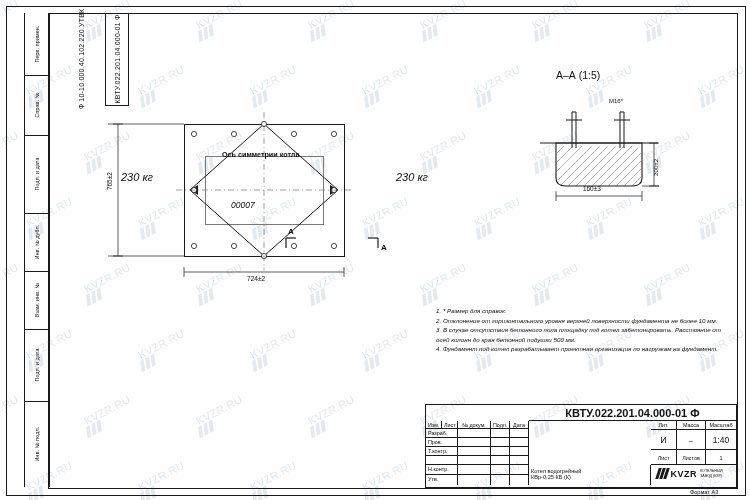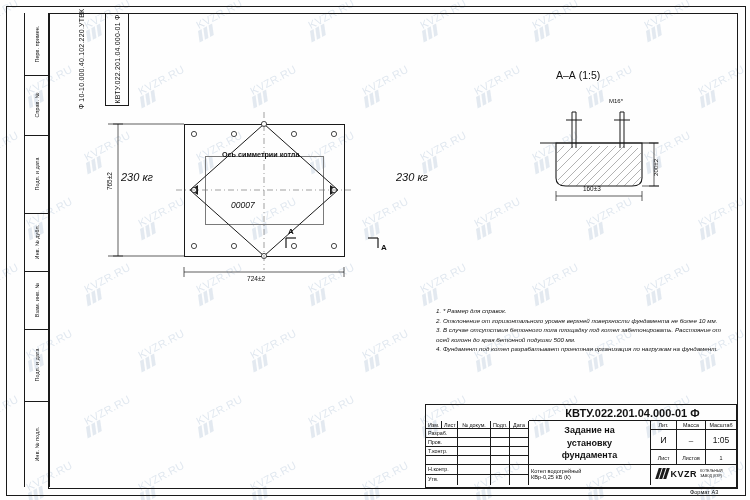--- a/index.html
+++ b/index.html
@@ -382,25 +382,20 @@
     <div class="c" style="left:65px;top:60px;width:19px;height:10px;"></div>
     <div class="c" style="left:65px;top:70px;width:19px;height:10px;border-bottom:none;"></div>
 
     <div class="c" style="left:84px;top:24px;width:19px;height:9px;"></div>
     <div class="c" style="left:84px;top:33px;width:19px;height:9px;"></div>
     <div class="c" style="left:84px;top:42px;width:19px;height:9px;"></div>
     <div class="c" style="left:84px;top:51px;width:19px;height:9px;"></div>
     <div class="c" style="left:84px;top:60px;width:19px;height:10px;"></div>
     <div class="c" style="left:84px;top:70px;width:19px;height:10px;border-bottom:none;"></div>
 
-    <div class="c center" style="left:103px;top:16px;width:122px;height:44px;font-size:9px;font-weight:bold;line-height:1.4;padding-top:3px;">
-      <div>Задание на</div>
-      <div>установку</div>
-      <div>фундамента</div>
-    </div>
 
     <div class="c" style="left:103px;top:60px;width:122px;height:20px;font-size:5.6px;border-bottom:none;padding-top:3px;">
       <div>Котел водогрейный</div>
       <div>КВр-0,25  КБ  (К)</div>
     </div>
 
     <div class="c center" style="left:225px;top:16px;width:26px;height:9px;">
       <span>Лит.</span>
     </div>
     <div class="c center" style="left:251px;top:16px;width:29px;height:9px;">
@@ -410,21 +405,21 @@
       <span>Масштаб</span>
     </div>
 
     <div class="c center" style="left:225px;top:25px;width:26px;height:20px;font-size:9px;line-height:19px;">
       <span>И</span>
     </div>
     <div class="c center" style="left:251px;top:25px;width:29px;height:20px;font-size:8px;line-height:19px;">
       <span>–</span>
     </div>
     <div class="c center nb" style="left:280px;top:25px;width:30px;height:20px;font-size:8.5px;line-height:19px;">
-      <span>1:05</span>
+      <span>1:40</span>
     </div>
 
     <div class="c center" style="left:225px;top:45px;width:26px;height:15px;line-height:14px;">
       <span>Лист</span>
     </div>
     <div class="c center" style="left:251px;top:45px;width:29px;height:15px;line-height:14px;">
       <span>Листов</span>
     </div>
     <div class="c center nb" style="left:280px;top:45px;width:30px;height:15px;line-height:14px;">
       <span>1</span>

